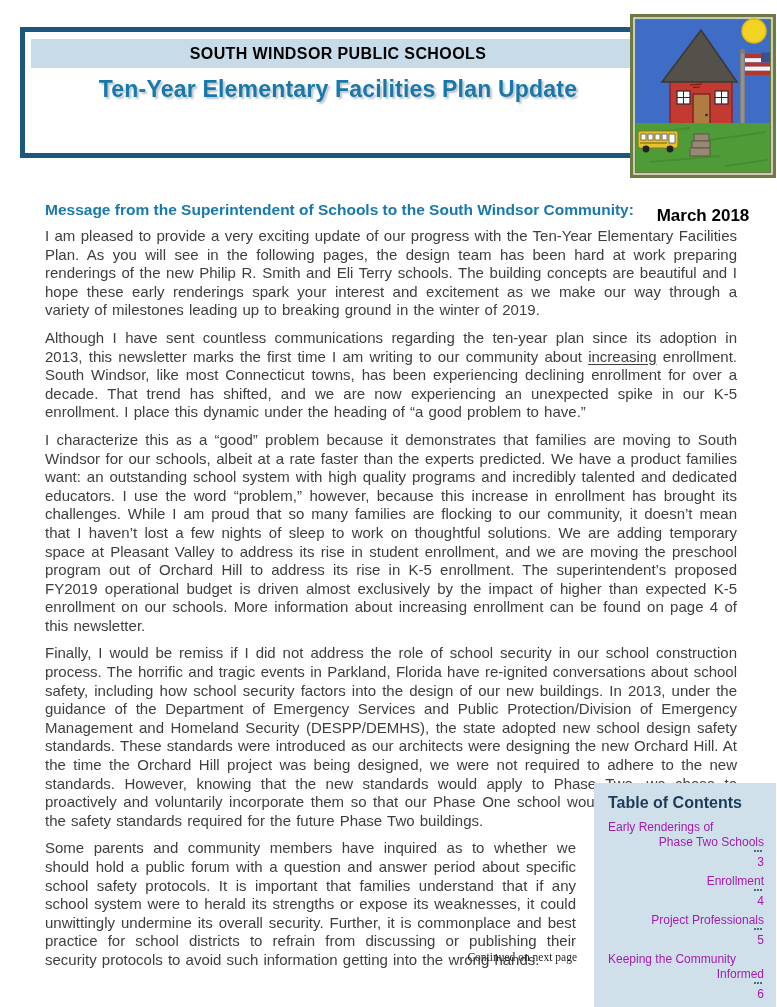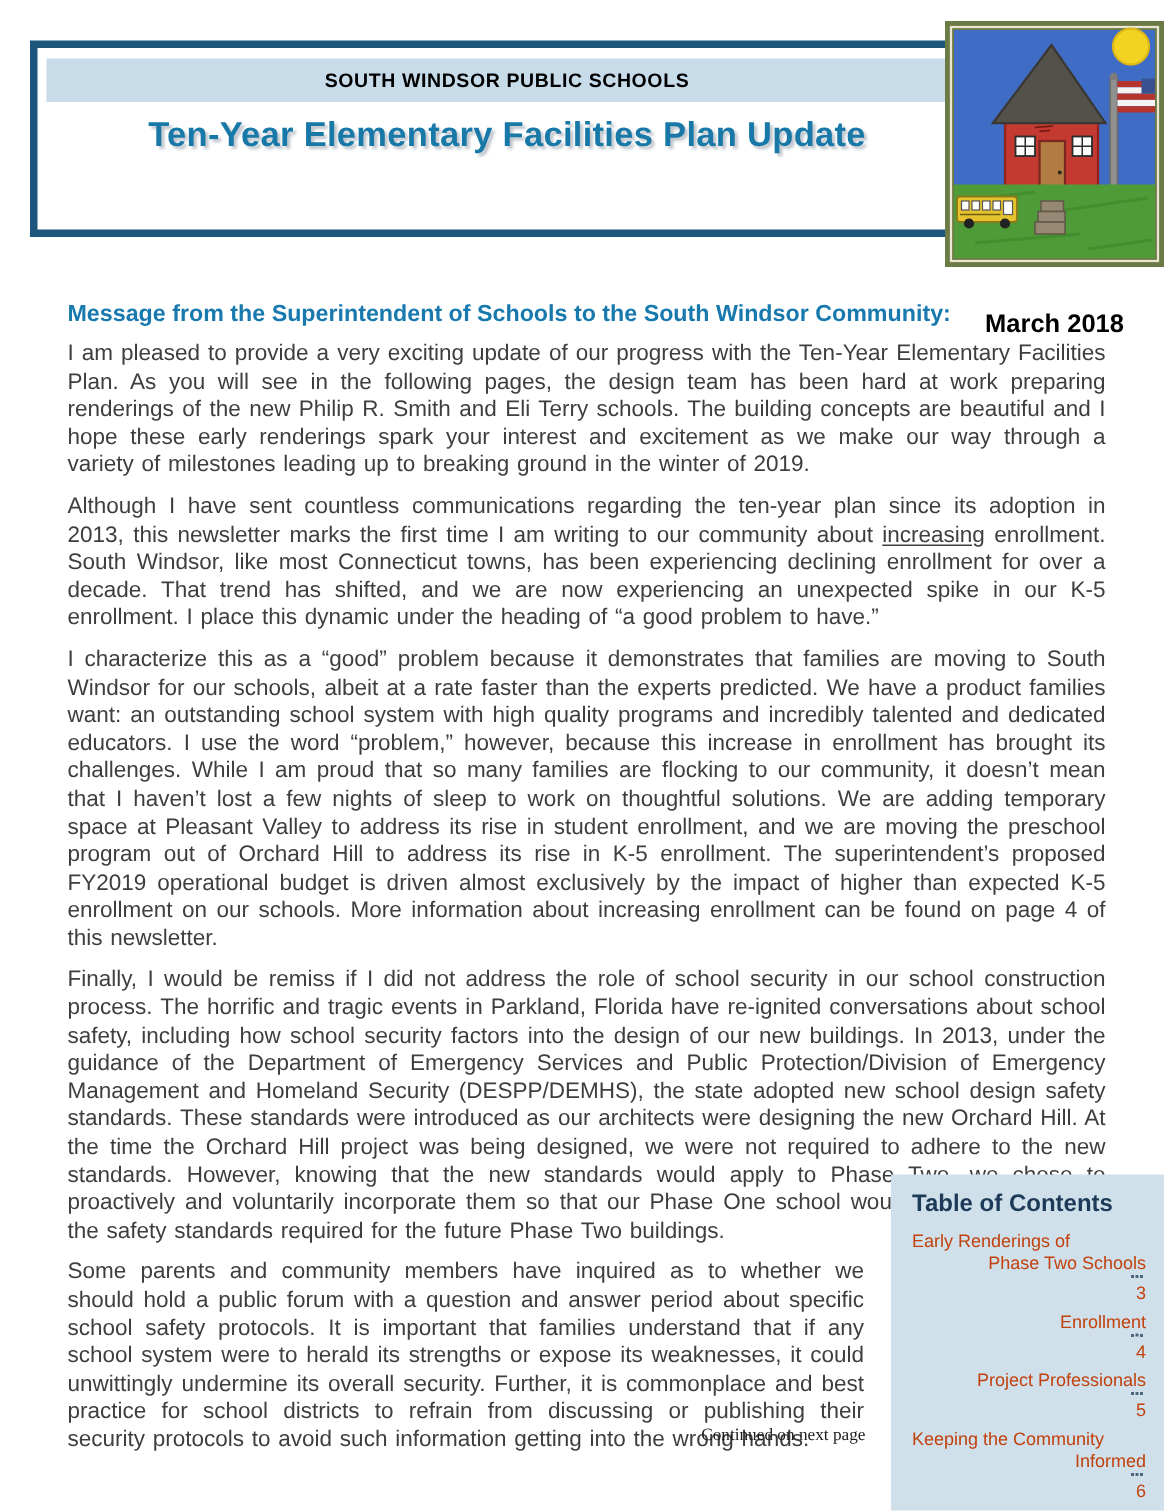--- a/index.html
+++ b/index.html
@@ -13,21 +13,21 @@
   
   .header-box {
     position:absolute; left:20px; top:27px; width:636px; height:131px;
     border:5px solid #1d567d; background:#ffffff; z-index:1;
   }
   .banner {
     margin:7px 6px 0 6px; height:29px; background:#c7dbe9;
     display:flex; align-items:center; justify-content:center;
   }
   .banner-text {
-    font-size:13px; font-weight:bold; color:#000000; letter-spacing:.4px;
+    font-size:16px; font-weight:bold; color:#000000; letter-spacing:.4px;
   }
   .title-line1 {
     margin-top:8px; text-align:center; font-size:23px; font-weight:bold;
     color:#1879a8; letter-spacing:.2px;
     text-shadow:2px 2px 2px rgba(110,125,140,.45);
   }
   .title-line2 {
     margin-top:1px; text-align:center; font-size:23px; font-weight:bold;
     color:#15607f; letter-spacing:.6px;
     text-shadow:2px 2px 2px rgba(110,125,140,.40);
@@ -61,21 +61,21 @@
 
   
   .toc {
     position:absolute; left:594px; top:783px; width:182px;
     background:#cfe0eb; padding:11px 12px 9px 14px; z-index:3;
   }
   .toc-title {
     font-size:16px; font-weight:bold; color:#1d3b58; margin-bottom:8px;
   }
   .toc-item { margin-bottom:4.5px; }
-  .toc-pre, .toc-line { font-size:12px; line-height:14.8px; color:#c2410c; }
+  .toc-pre, .toc-line { font-size:12px; line-height:14.8px; color:#a21caf; }
   .toc-pre:empty { display:none; }
   .toc-line { display:flex; align-items:flex-end;flex-direction:column; }
   .toc-label { white-space:nowrap; }
   .toc-leader {
     flex:1; border-bottom:2px dotted #4d677f; margin:0 2px 3px 3px; min-width:8px;
   }
   .toc-page { font-size:12px; }
 </style>
 </head>
 <body>

